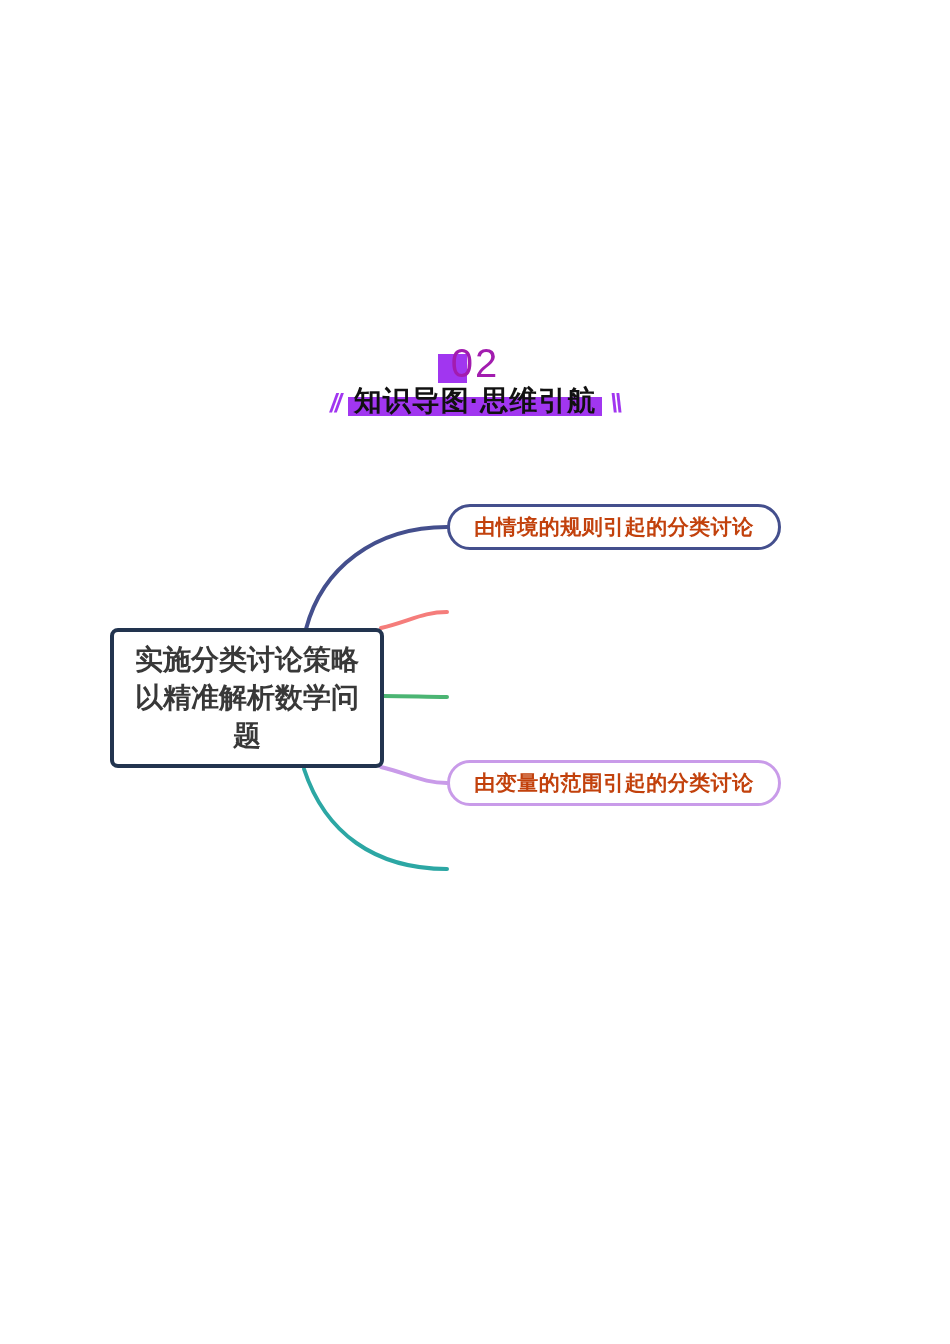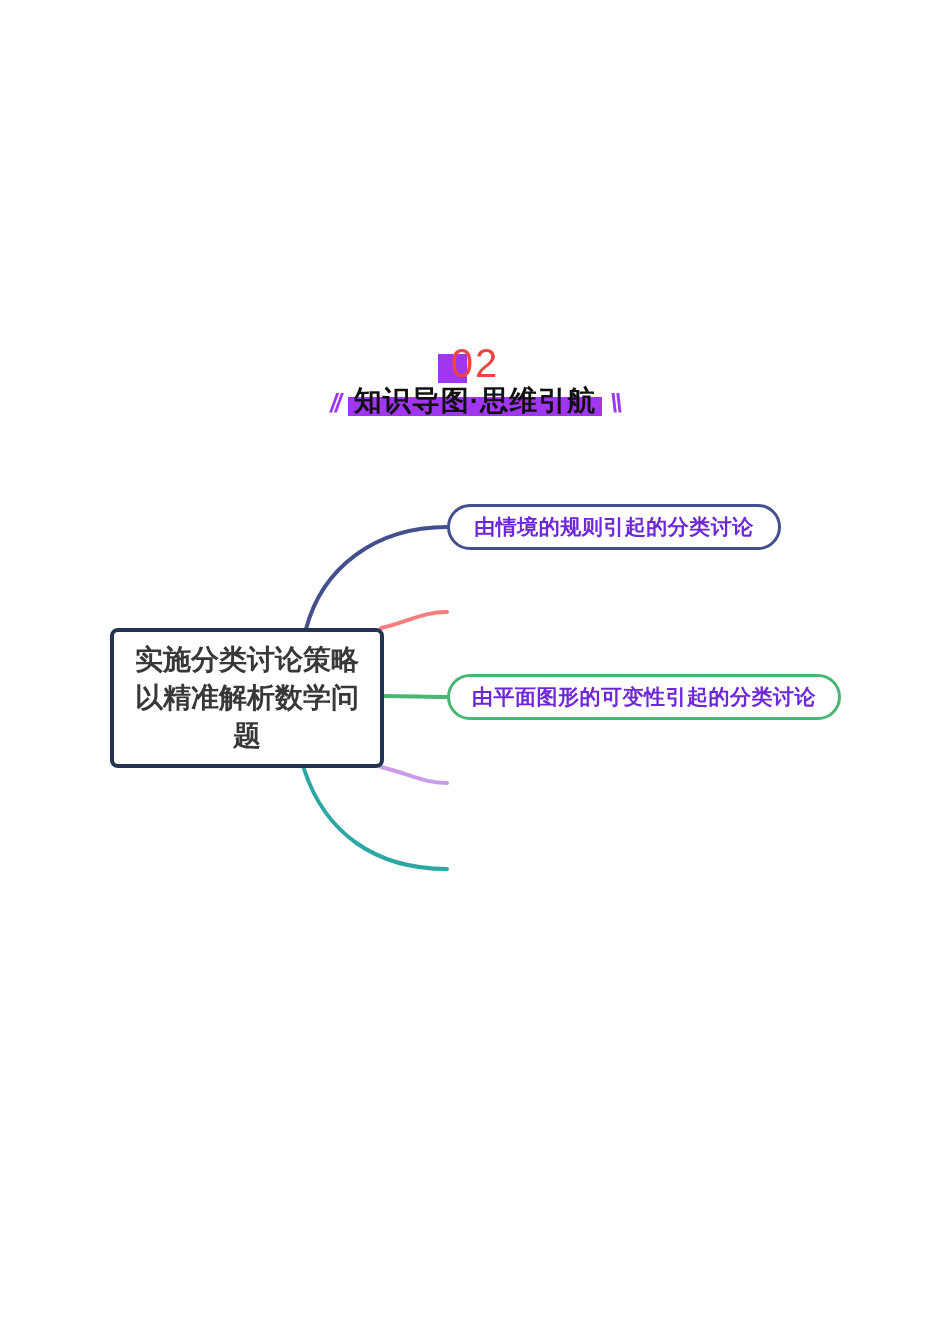--- a/index.html
+++ b/index.html
@@ -21,21 +21,21 @@
   .num-wrap{position:relative;display:inline-block;}
   .num-square{
     position:absolute;left:-13px;top:12px;
     width:29px;height:29px;
     background:var(--accent,#a136f0);
     z-index:0;
   }
   .num-text{
     position:relative;z-index:1;
     font-size:40px;line-height:42px;font-weight:400;
-    color:#ef4444;letter-spacing:2px;
+    color:#a21caf;letter-spacing:2px;
   }
   .title-row{
     position:absolute;left:0;top:384px;width:100%;
     display:flex;justify-content:center;align-items:center;gap:11px;
   }
   .slash{
     font-size:25px;font-weight:700;font-style:italic;
     color:var(--accent,#a136f0);
     letter-spacing:-2px;
     transform:translateY(2px);
@@ -81,21 +81,21 @@
     box-sizing:border-box;
     background:#ffffff;
     border:3px solid #888888;
     border-radius:23px;
     display:flex;align-items:center;justify-content:center;
     text-align:center;
     padding:0 10px;
     z-index:1;
   }
   .branch-label{
-    font-size:21px;font-weight:900;color:#6d28d9;
+    font-size:21px;font-weight:900;color:#c2410c;
     letter-spacing:0.5px;white-space:nowrap;
   }
   .branch-1{top:504px;width:334px;}
   .branch-2{top:589px;width:268px;}
   .branch-3{top:674px;width:394px;}
   .branch-4{top:760px;width:334px;}
   .branch-5{top:846px;width:394px;}
 </style>
 </head>
 <body style="--accent: #a136f0; --root-border: #22344f;">
@@ -129,18 +129,18 @@
       <path d="M304,769 C325,833 375,869 447,869" style="stroke: rgb(44, 167, 164);"></path>
     </svg>
 
     <div class="root-node">
       <span class="root-label">实施分类讨论策略以精准解析数学问题</span>
     </div>
 
     <div class="branch-node branch-1" style="border-color: rgb(68, 79, 141);">
       <span class="branch-label">由情境的规则引起的分类讨论</span>
     </div>
-    <div class="branch-node branch-3" style="border-color: rgb(75, 181, 115);">
-      <span class="branch-label">由平面图形的可变性引起的分类讨论</span>
+    <div class="branch-node branch-4" style="border-color: rgb(201, 155, 233);">
+      <span class="branch-label">由变量的范围引起的分类讨论</span>
     </div>
 
   </div>
 </div>
 
 </body></html>

